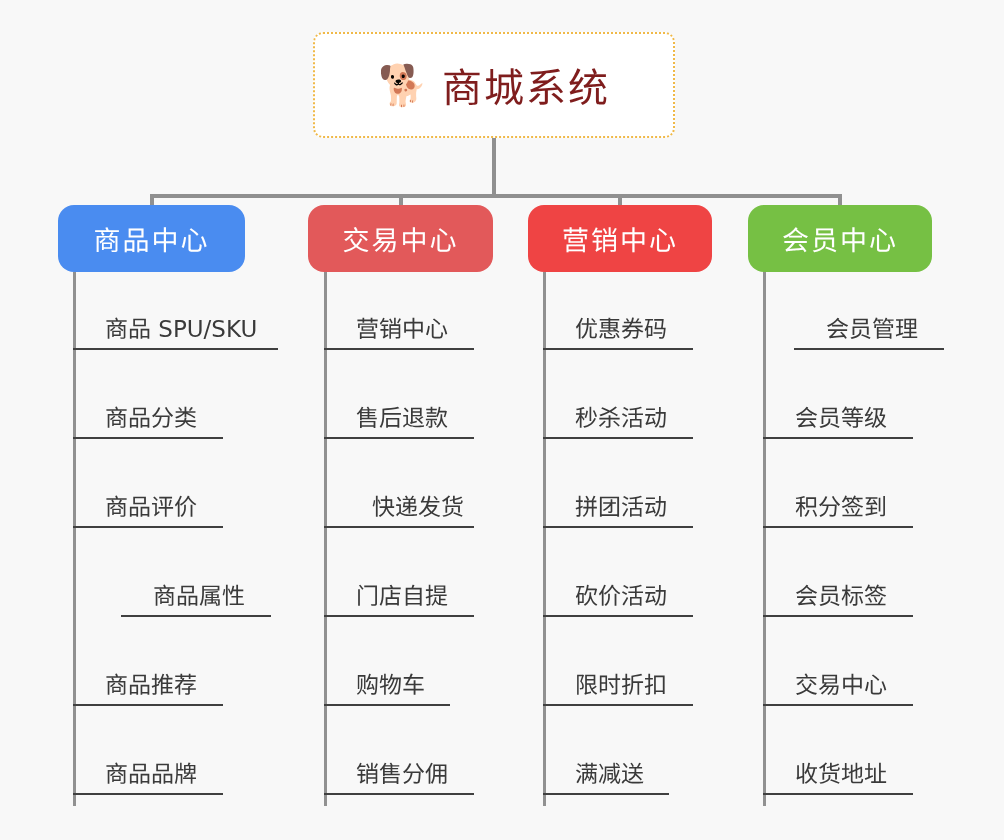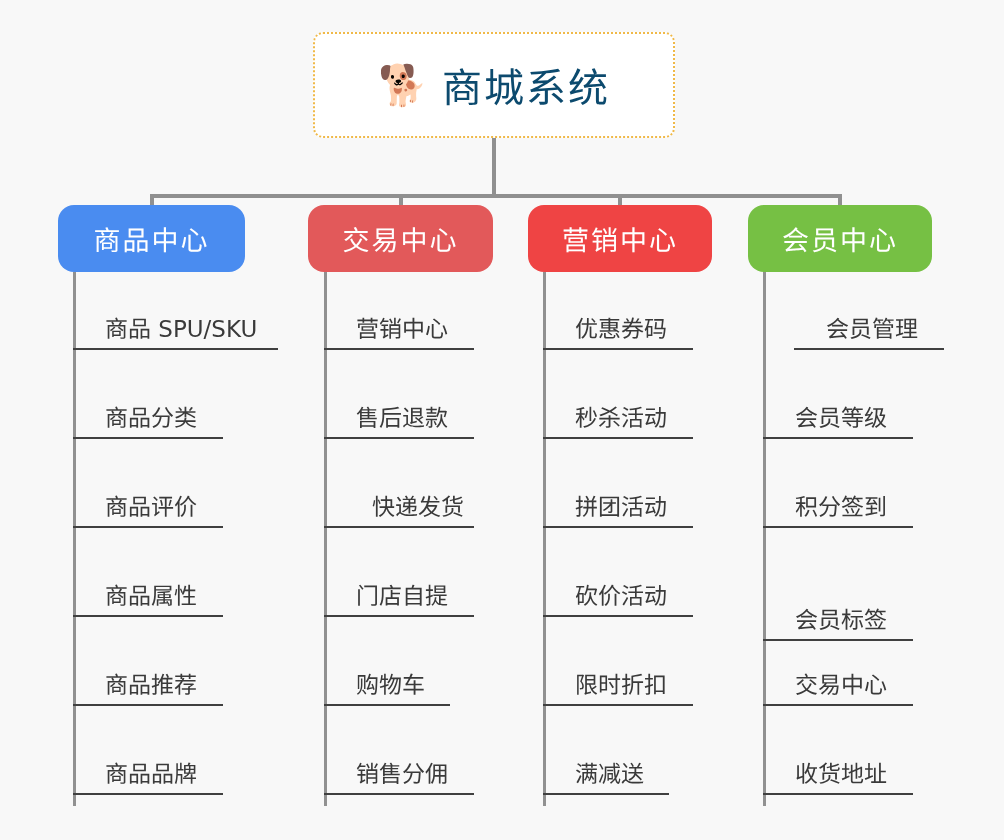--- a/index.html
+++ b/index.html
@@ -37,21 +37,21 @@
     justify-content: center;
     gap: 14px;
   }
   .root-emoji {
     font-size: 40px;
     line-height: 1;
     display: inline-block;
   }
   .root-title {
     font-size: 40px;
-    color: #0c4a6e;
+    color: #7f1d1d;
     letter-spacing: 2px;
     white-space: nowrap;
   }
 
   
   .line {
     position: absolute;
     background: #909090;
   }
   .line-v { width: 4px; }
@@ -131,21 +131,21 @@
         <div class="trunk" style="height: 534px;"></div>
         <div class="leaf" style="top: 0px; width: 205px;">
           <span class="leaf-label">商品 SPU/SKU</span>
         </div>
         <div class="leaf" style="top: 89px; width: 150px;">
           <span class="leaf-label">商品分类</span>
         </div>
         <div class="leaf" style="top: 178px; width: 150px;">
           <span class="leaf-label">商品评价</span>
         </div>
-        <div class="leaf" style="top: 267px; width: 150px;">
+        <div class="leaf" style="top: 267px; width: 150px; margin-left: 48px;">
           <span class="leaf-label">商品属性</span>
         </div>
         <div class="leaf" style="top: 356px; width: 150px;">
           <span class="leaf-label">商品推荐</span>
         </div>
         <div class="leaf" style="top: 445px; width: 150px;">
           <span class="leaf-label">商品品牌</span>
         </div>
       </div>
       <div class="cat-box" style="left: 308px; width: 185px; background: rgb(226, 89, 90);">
@@ -203,21 +203,21 @@
         <div class="trunk" style="height: 534px;"></div>
         <div class="leaf" style="top: 0px; width: 150px; margin-left: 31px;">
           <span class="leaf-label">会员管理</span>
         </div>
         <div class="leaf" style="top: 89px; width: 150px;">
           <span class="leaf-label">会员等级</span>
         </div>
         <div class="leaf" style="top: 178px; width: 150px;">
           <span class="leaf-label">积分签到</span>
         </div>
-        <div class="leaf" style="top: 267px; width: 150px; margin-top: 24px;">
+        <div class="leaf" style="top: 267px; width: 150px;">
           <span class="leaf-label">会员标签</span>
         </div>
         <div class="leaf" style="top: 356px; width: 150px;">
           <span class="leaf-label">交易中心</span>
         </div>
         <div class="leaf" style="top: 445px; width: 150px;">
           <span class="leaf-label">收货地址</span>
         </div>
       </div>
     </div>

